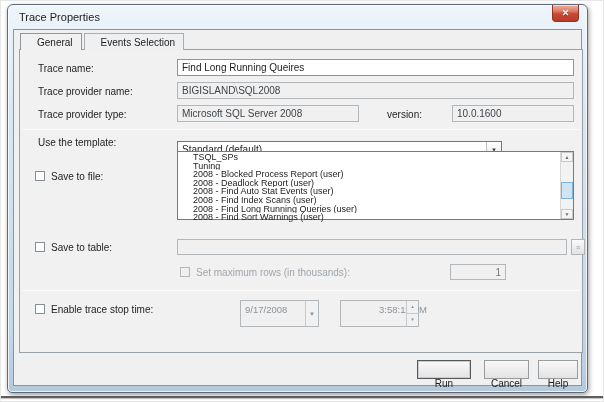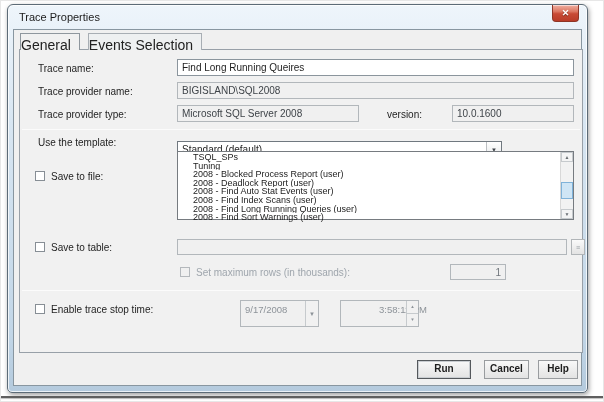--- a/index.html
+++ b/index.html
@@ -19,22 +19,22 @@
     border:1px solid #8e3526; border-top:none; border-radius:0 0 4px 4px;
     display:flex; align-items:center; justify-content:center;
     box-shadow: inset 0 1px 0 rgba(255,255,255,0.55); cursor:default; }
   .closebtn span { color:#fff; font-size:9px; font-weight:bold; line-height:9px; text-shadow:0 1px 1px rgba(0,0,0,0.4); }
 
   .client { position:absolute; left:5px; top:24px; right:5px; bottom:6px;
     background:#f0f0f0; border:1px solid #8896a0; }
 
   
   .tabs { position:absolute; left:6px; top:3px; height:17px; display:flex; }
-  .tab { font-size:14px; color:#222; padding:3px 8px 2px 0; height:17px;
-    border:1px solid #a8aeb4; border-bottom:none; background:#eef0f1; margin-right:8px; position:relative; z-index:2; }
+  .tab { font-size:10px; color:#222; padding:3px 8px 2px 16px; height:17px;
+    border:1px solid #a8aeb4; border-bottom:none; background:#eef0f1; margin-right:2px; position:relative; z-index:2; }
   .tab.active { background:#f1f1f1; border-color:#8f979e; }
   .tabpage { position:absolute; left:5px; top:19px; width:564px; height:304px;
     border:1px solid #98a0a8; background:#f1f1f1; }
 
   
   .lbl { position:absolute; font-size:10px; color:#1e1e1e; white-space:nowrap; }
   .lbl.dis { color:#9fa6ad; }
   .box { position:absolute; font-size:10px; color:#1e1e1e; background:#fff;
     border:1px solid #8b959d; padding:2px 0 11px 4px; white-space:nowrap; overflow:hidden; }
   .box.dis { background:#f0f0f0; border-color:#b2b7bb; color:#3f4449; }
@@ -74,21 +74,21 @@
     border:1px solid #b2b7bb; font-size:9.5px; color:#8d9399; padding:3px 0 0 4px; white-space:nowrap; }
   .dd-arrow { position:absolute; right:0; top:0; bottom:0; width:13px; border-left:1px solid #c6cacd;
     background:#f1f1f1; display:flex; align-items:center; justify-content:center; }
   .dd-arrow span { color:#8d9399; }
   .spin { position:absolute; right:0; top:0; bottom:0; width:12px; border-left:1px solid #c6cacd; background:#f1f1f1; }
   .spin div { height:50%; display:flex; align-items:center; justify-content:center; font-size:4.5px; color:#8d9399; }
   .spin div:first-child { border-bottom:1px solid #c6cacd; }
 
   
   .btn { position:absolute; top:330px; height:19px; font-size:10px; color:#1e1e1e;
-    background:linear-gradient(#f8f8f8,#e3e3e3); border:1px solid #999c9f; text-align:center; padding-top:2px;font-weight:bold; }
+    background:linear-gradient(#f8f8f8,#e3e3e3); border:1px solid #999c9f; text-align:center; padding-top:17px; }
   .btn.default { border:1px solid #54585c; box-shadow: inset 0 0 0 1px #c9cdd1; }
   .btn-run { left:403px; width:54px; }
   .btn-cancel { left:470px; width:45px; }
   .btn-help { left:524px; width:40px; }
 
   .bottom-rule { position:absolute; left:0; right:0; top:395px; height:2px; background:#5f5f5f;
     box-shadow:0 1px 1px rgba(0,0,0,0.25); }
 </style>
 </head>
 <body>

